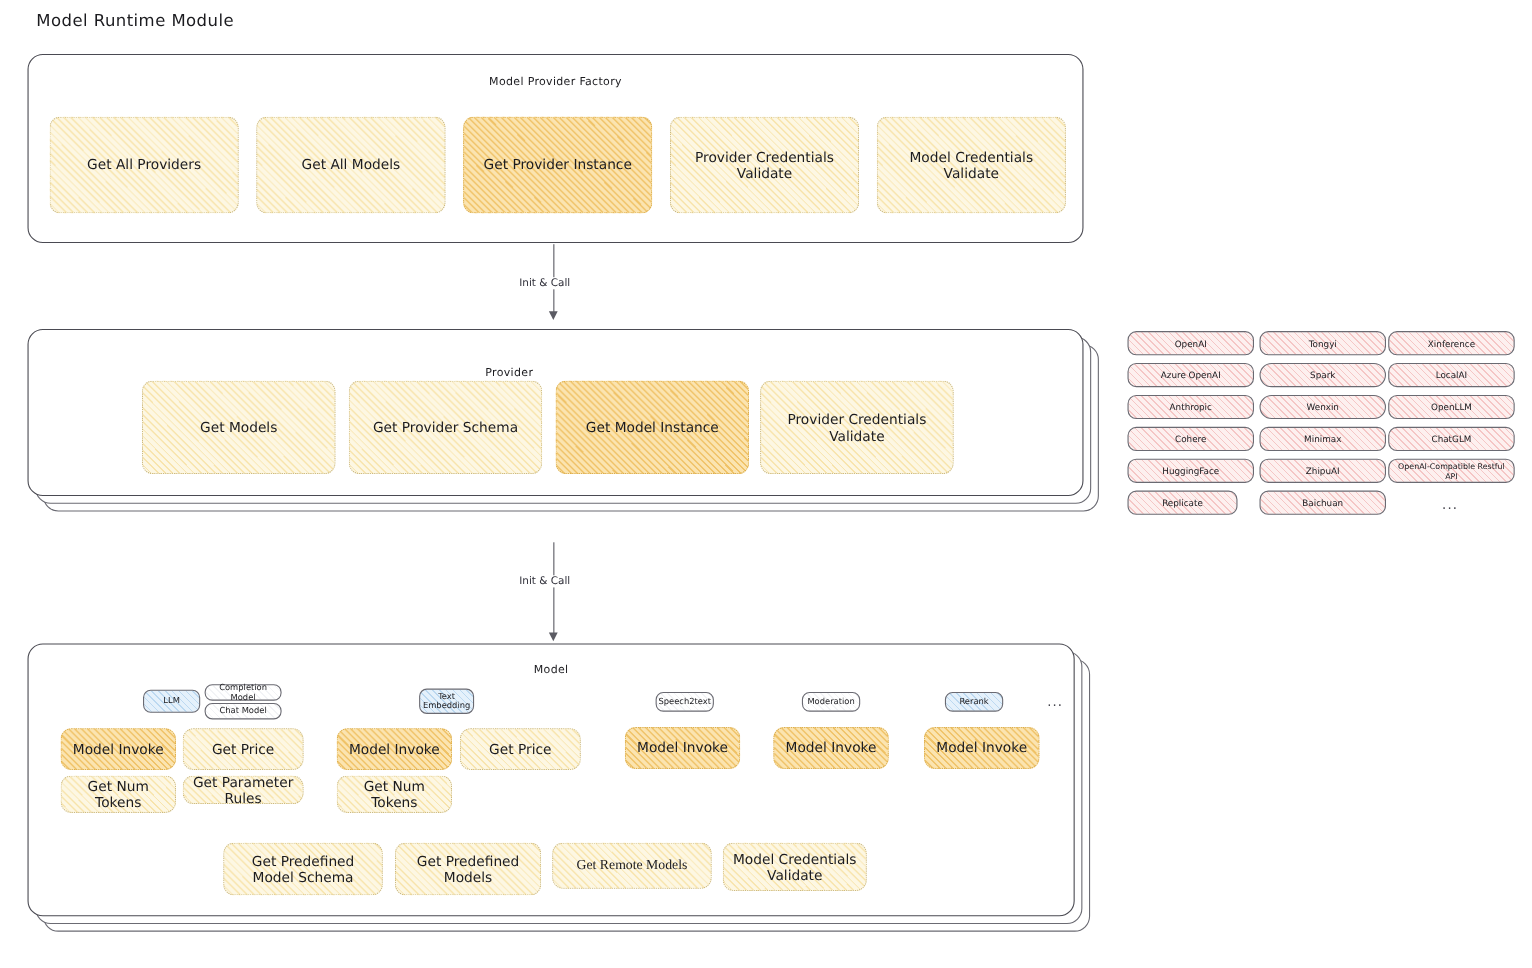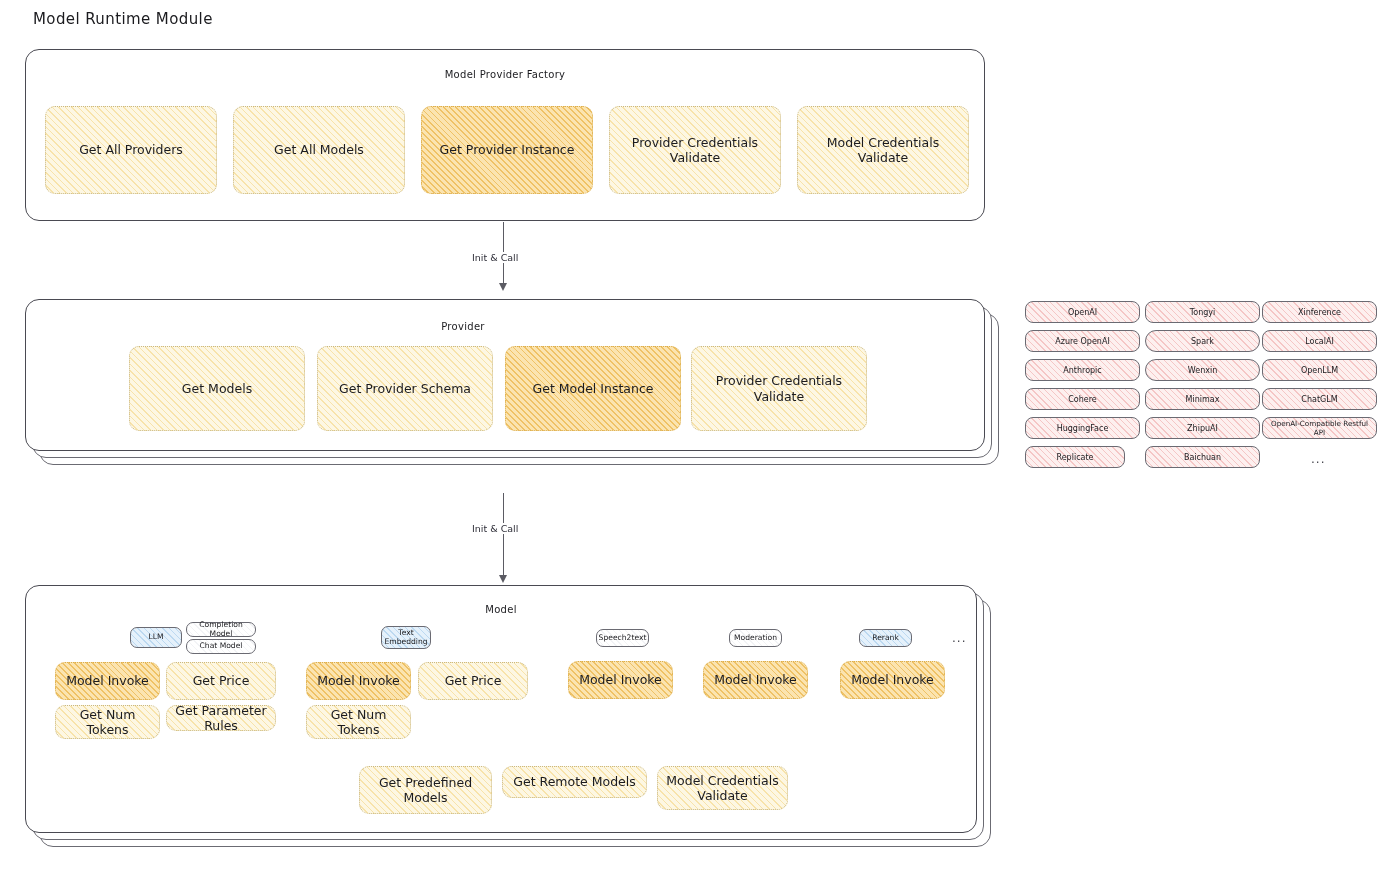--- a/index.html
+++ b/index.html
@@ -168,21 +168,21 @@
   <div class="mbox" style="left:609px;top:106px;width:172px;height:88px;">Provider Credentials Validate</div>
   <div class="mbox" style="left:797px;top:106px;width:172px;height:88px;">Model Credentials Validate</div>
 
   <div class="arrow-line" style="left:503px;top:222px;height:63px;"></div>
   <div class="arrow-head" style="left:499px;top:283px;"></div>
   <div class="arrow-label" style="left:469px;top:252px;">Init &amp; Call</div>
 
   <div class="stack-layer" style="left:39px;top:313px;width:960px;height:152px;"></div>
   <div class="stack-layer" style="left:32px;top:306px;width:960px;height:152px;"></div>
   <div class="outer" style="left:25px;top:299px;width:960px;height:152px;"></div>
-  <div class="outer-title" style="left:25px;top:321px;width:876px;">Provider</div>
+  <div class="outer-title" style="left:25px;top:334px;width:876px;">Provider</div>
 
   <div class="mbox" style="left:129px;top:346px;width:176px;height:85px;">Get Models</div>
   <div class="mbox" style="left:317px;top:346px;width:176px;height:85px;">Get Provider Schema</div>
   <div class="mbox hl" style="left:505px;top:346px;width:176px;height:85px;">Get Model Instance</div>
   <div class="mbox" style="left:691px;top:346px;width:176px;height:85px;">Provider Credentials Validate</div>
 
   <div class="pchip" style="left:1025px;top:301px;width:115px;height:22px;">OpenAI</div>
   <div class="pchip" style="left:1025px;top:330px;width:115px;height:22px;">Azure OpenAI</div>
   <div class="pchip" style="left:1025px;top:359px;width:115px;height:22px;">Anthropic</div>
   <div class="pchip" style="left:1025px;top:388px;width:115px;height:22px;">Cohere</div>
@@ -231,17 +231,18 @@
   <div class="mbox hl" style="left:568px;top:661px;width:105px;height:38px;">Model Invoke</div>
 
   <div class="badge white" style="left:729px;top:629px;width:53px;height:18px;">Moderation</div>
   <div class="mbox hl" style="left:703px;top:661px;width:105px;height:38px;">Model Invoke</div>
 
   <div class="badge blue" style="left:859px;top:629px;width:53px;height:18px;">Rerank</div>
   <div class="mbox hl" style="left:840px;top:661px;width:105px;height:38px;">Model Invoke</div>
 
   <div class="ellipsis" style="left:952px;top:631px;">...</div>
 
+  <div class="mbox" style="left:203px;top:766px;width:145px;height:48px;">Get Predefined Model Schema</div>
   <div class="mbox" style="left:359px;top:766px;width:133px;height:48px;">Get Predefined Models</div>
-  <div class="mbox" style="left:502px;top:766px;width:145px;height:32px;">Get Remote Models</div>
+  <div class="mbox" style="left:502px;top:766px;width:145px;height:42px;font-family:Liberation Serif, serif;">Get Remote Models</div>
   <div class="mbox" style="left:657px;top:766px;width:131px;height:44px;">Model Credentials Validate</div>
 
 </div>
 
 </body></html>

